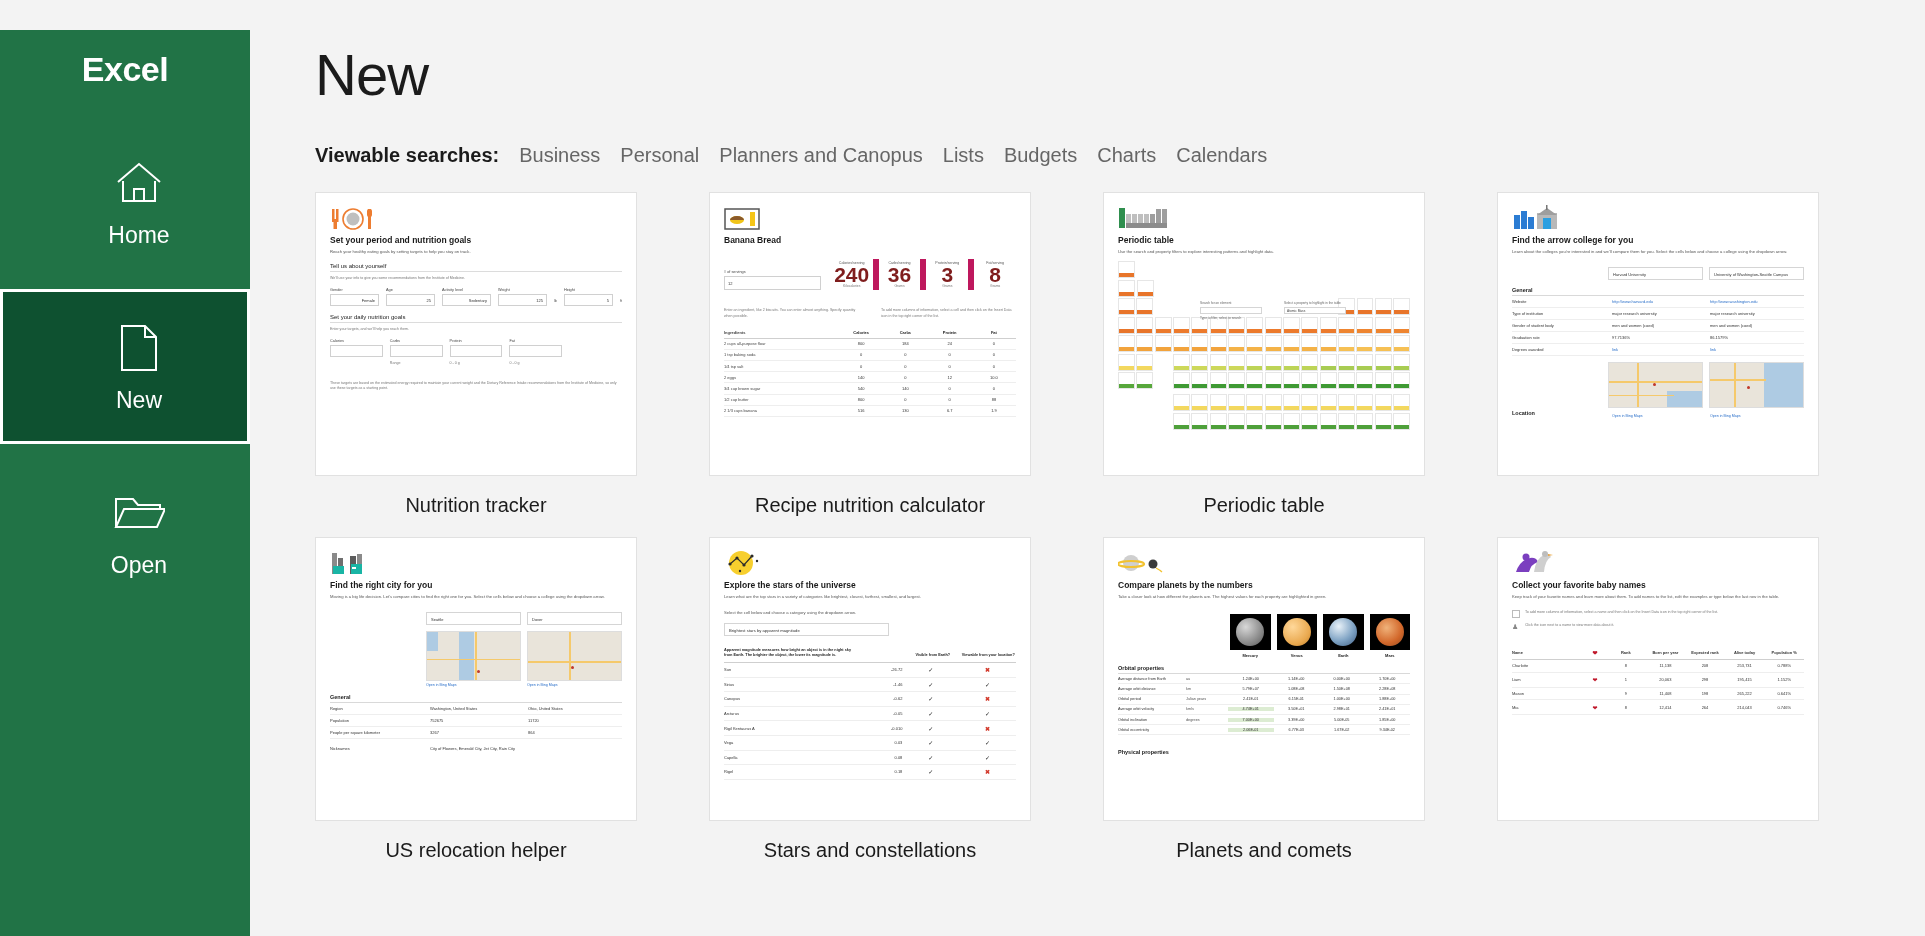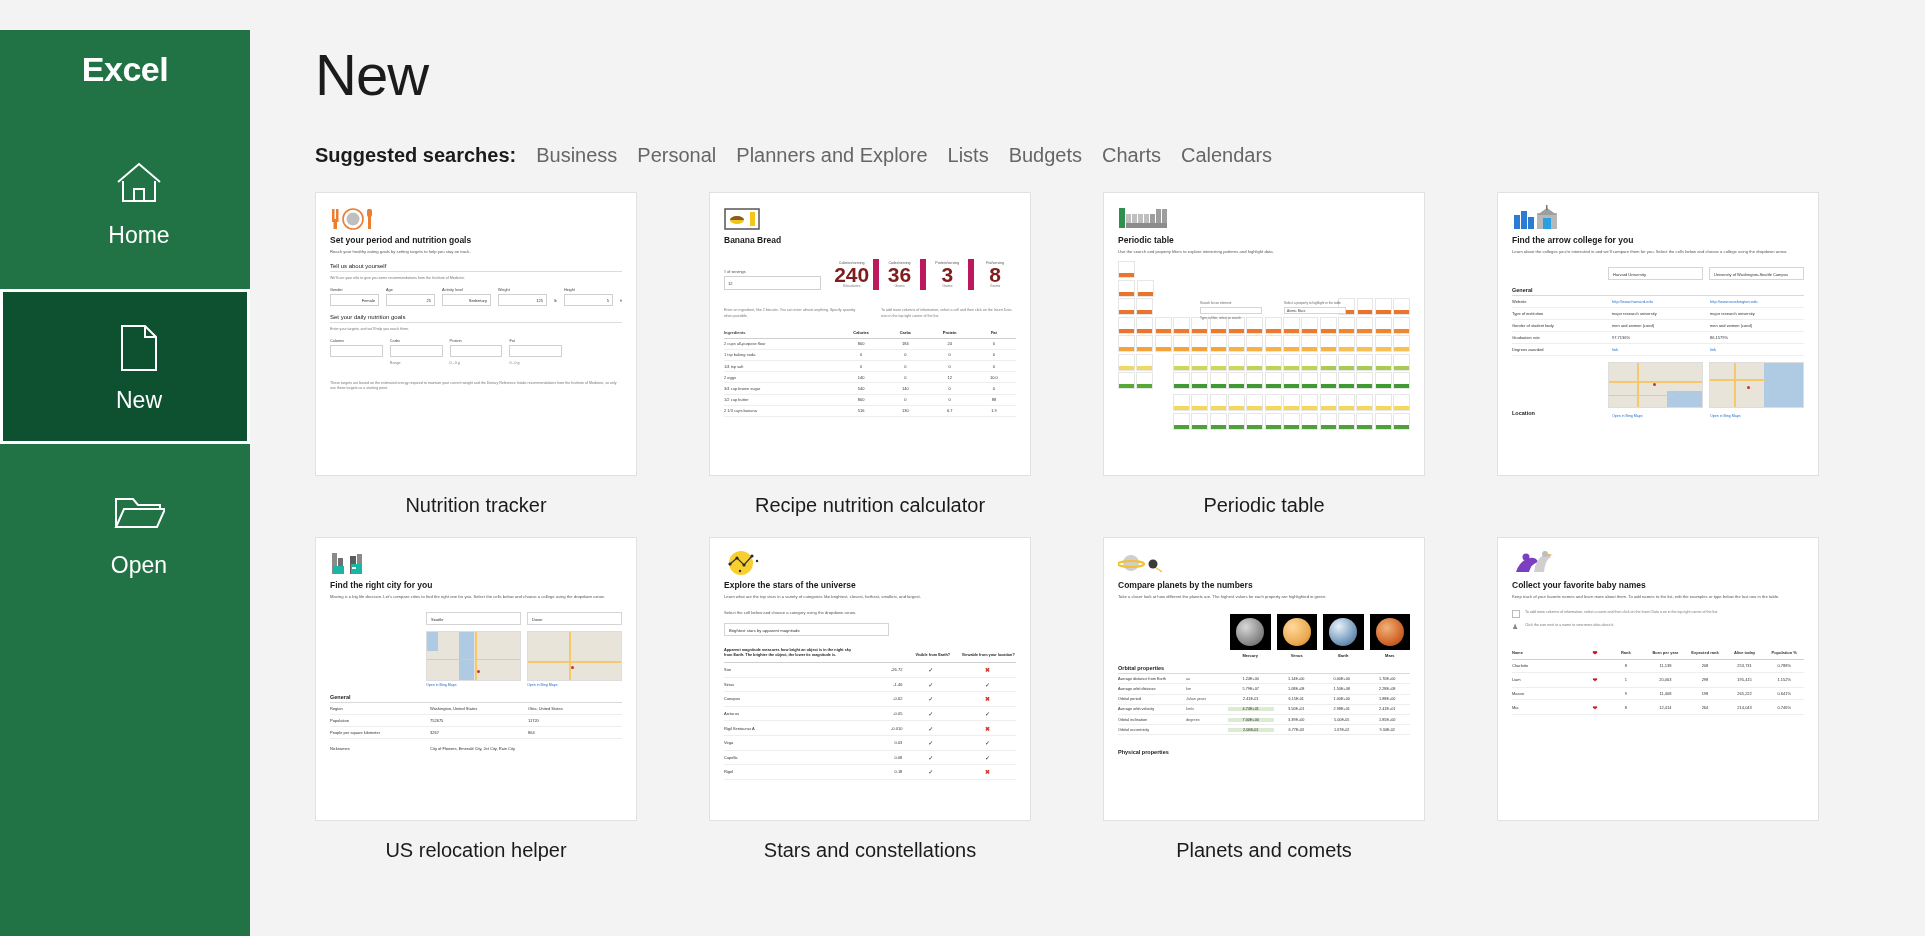--- a/index.html
+++ b/index.html
@@ -213,24 +213,24 @@
       </div>
 
     </div>
   </div>
 
   <div class="main">
 
     <div class="page-title">New</div>
 
     <div class="suggested">
-      <span class="suggested-label">Suggested searches:</span>
+      <span class="suggested-label">Viewable searches:</span>
       <span class="suggested-link">Business</span>
       <span class="suggested-link">Personal</span>
-      <span class="suggested-link">Planners and Explore</span>
+      <span class="suggested-link">Planners and Canopus</span>
       <span class="suggested-link">Lists</span>
       <span class="suggested-link">Budgets</span>
       <span class="suggested-link">Charts</span>
       <span class="suggested-link">Calendars</span>
     </div>
 
     <div class="grid">
 
       <div class="grid-row">
 

